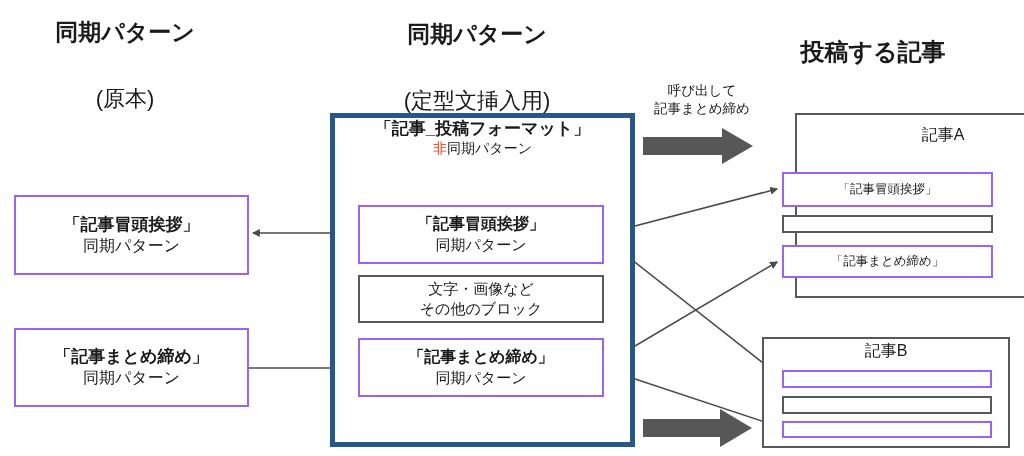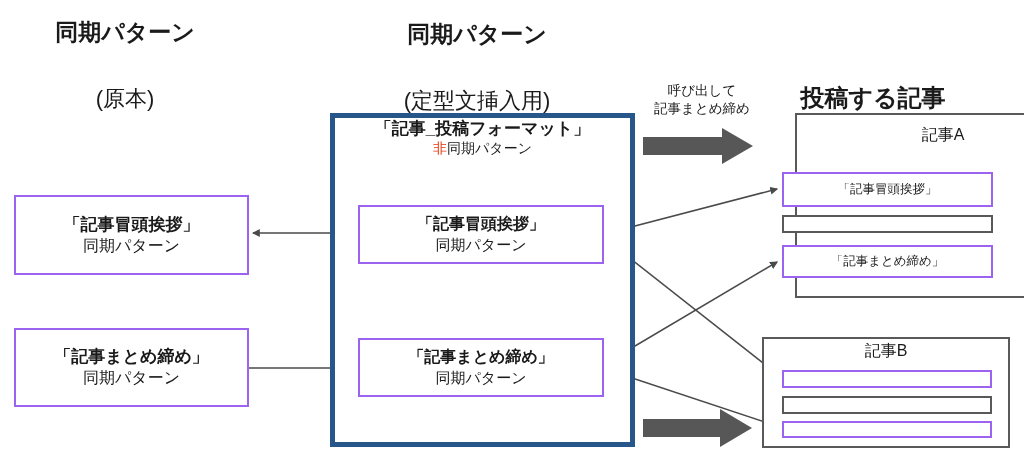--- a/index.html
+++ b/index.html
@@ -79,38 +79,42 @@
   </svg>
 
   <div class="abs colTitle" style="left:10px;top:18px;width:230px;">
     <div class="t1">同期パターン</div>
     <div class="t2">(原本)</div>
   </div>
   <div class="abs colTitle" style="left:357px;top:20px;width:240px;">
     <div class="t1">同期パターン</div>
     <div class="t2">(定型文挿入用)</div>
   </div>
-  <div class="abs rightTitle" style="left:763px;top:36px;width:220px;margin-top:46px;">投稿する記事</div>
+  <div class="abs rightTitle" style="left:763px;top:36px;width:220px;">投稿する記事</div>
 
   <div class="abs pbox" style="left:14px;top:195px;width:235px;height:80px;">
     <div class="nm">「記事冒頭挨拶」</div>
     <div class="tp">同期パターン</div>
   </div>
   <div class="abs pbox" style="left:14px;top:328px;width:235px;height:79px;">
     <div class="nm">「記事まとめ締め」</div>
     <div class="tp">同期パターン</div>
   </div>
 
   <div class="abs formatBox" style="left:330px;top:113px;width:305px;height:334px;">
     <div class="fmtTitle" style="">「記事_投稿フォーマット」</div>
     <div class="fmtSub"><span class="red">非</span><span>同期パターン</span></div>
   </div>
   <div class="abs pbox cbox" style="left:358px;top:205px;width:246px;height:59px;">
     <div class="nm">「記事冒頭挨拶」</div>
     <div class="tp">同期パターン</div>
+  </div>
+  <div class="abs gbox" style="left:358px;top:275px;width:246px;height:48px;">
+    <div class="otherBlock">文字・画像など</div>
+    <div class="otherBlock">その他のブロック</div>
   </div>
   <div class="abs pbox cbox" style="left:358px;top:338px;width:246px;height:59px;">
     <div class="nm">「記事まとめ締め」</div>
     <div class="tp">同期パターン</div>
   </div>
 
   <div class="abs insertNote" style="left:628px;top:82px;width:148px;">
     <div>呼び出して</div>
     <div>記事まとめ締め</div>
   </div>

